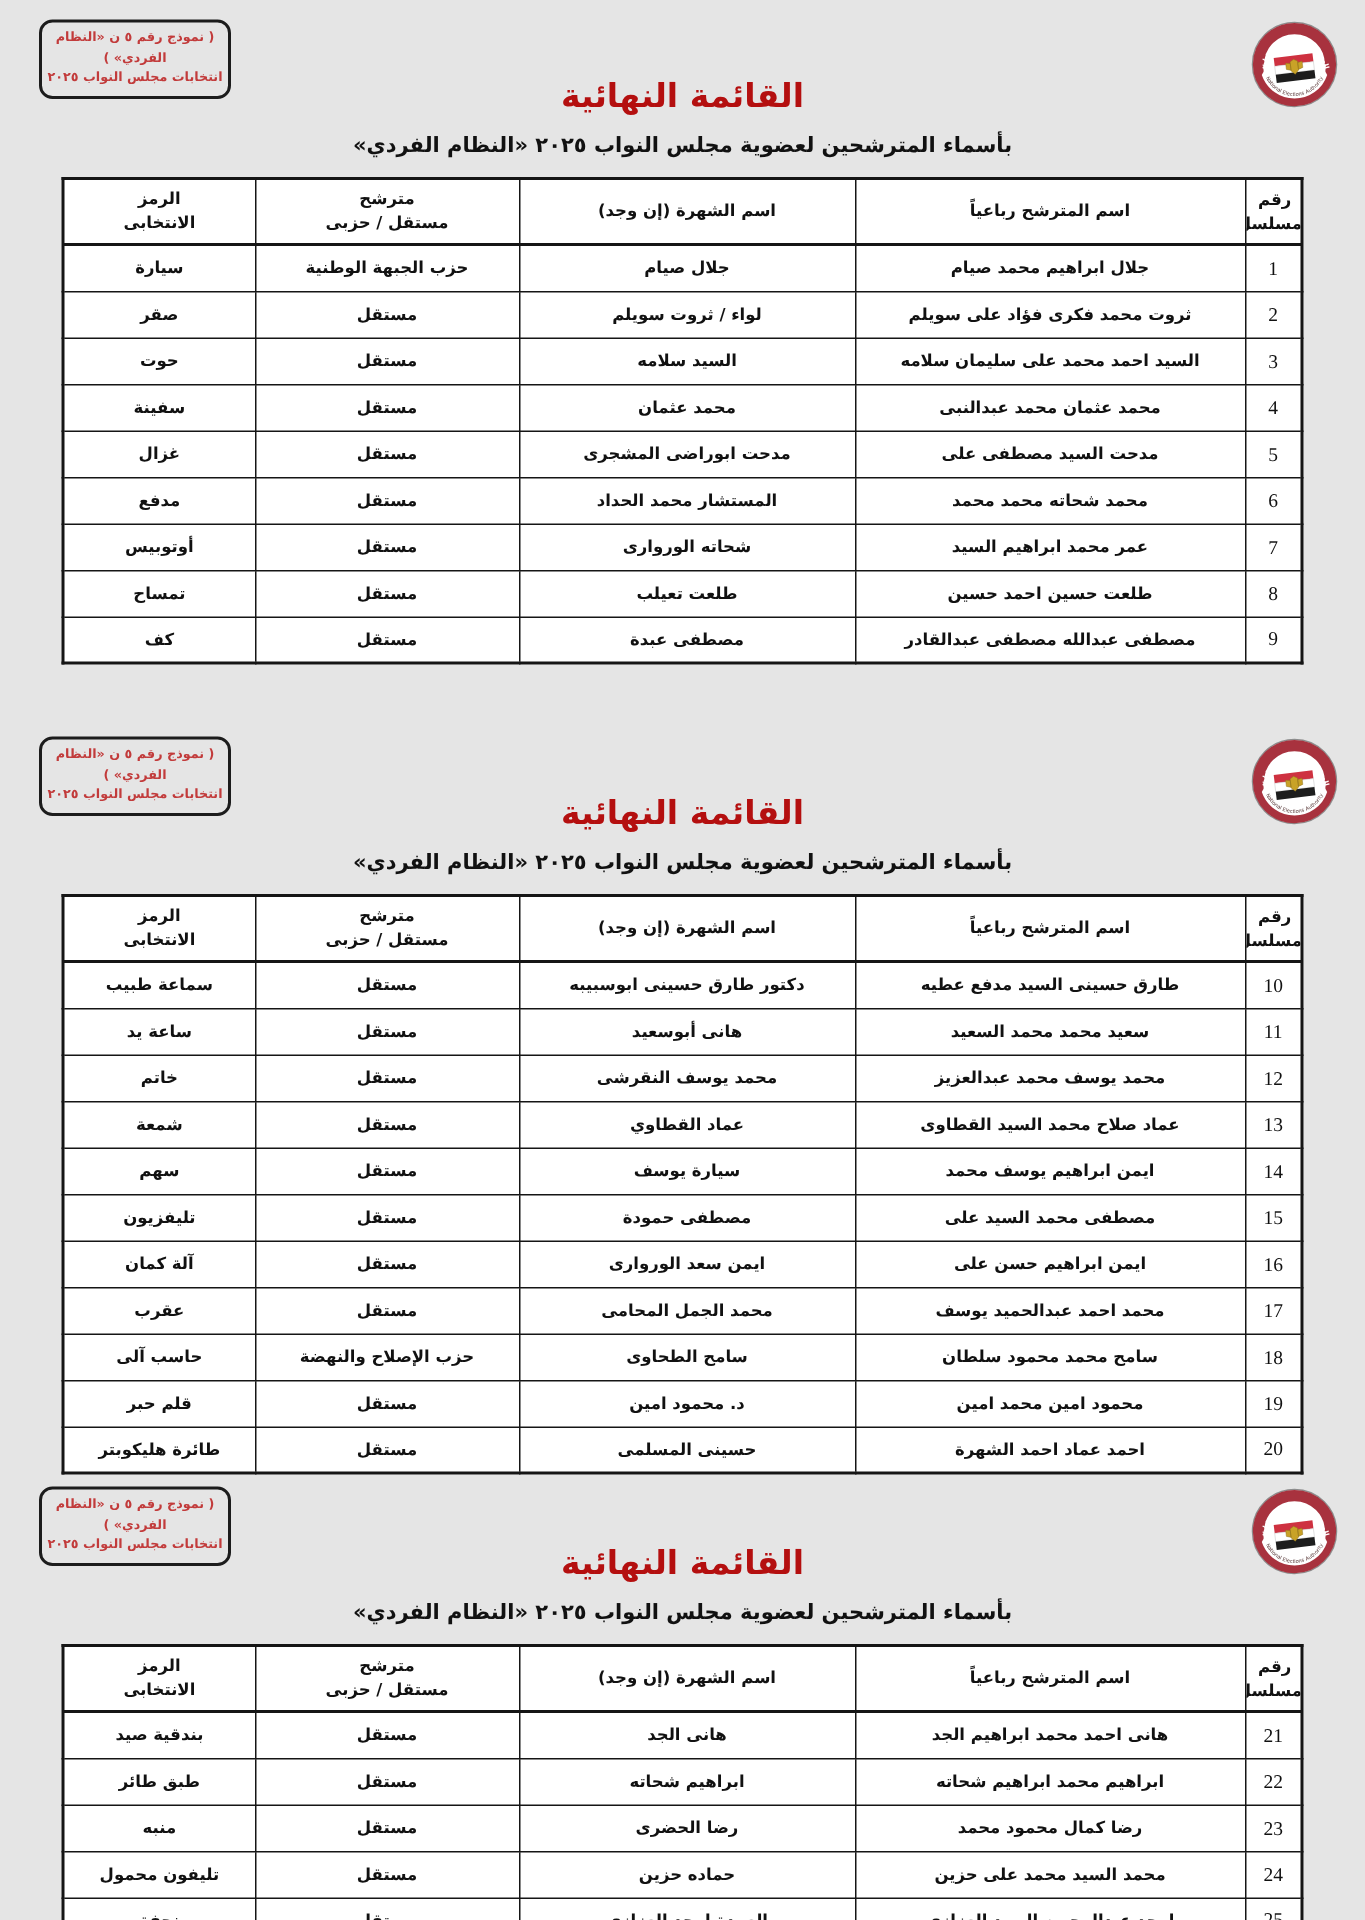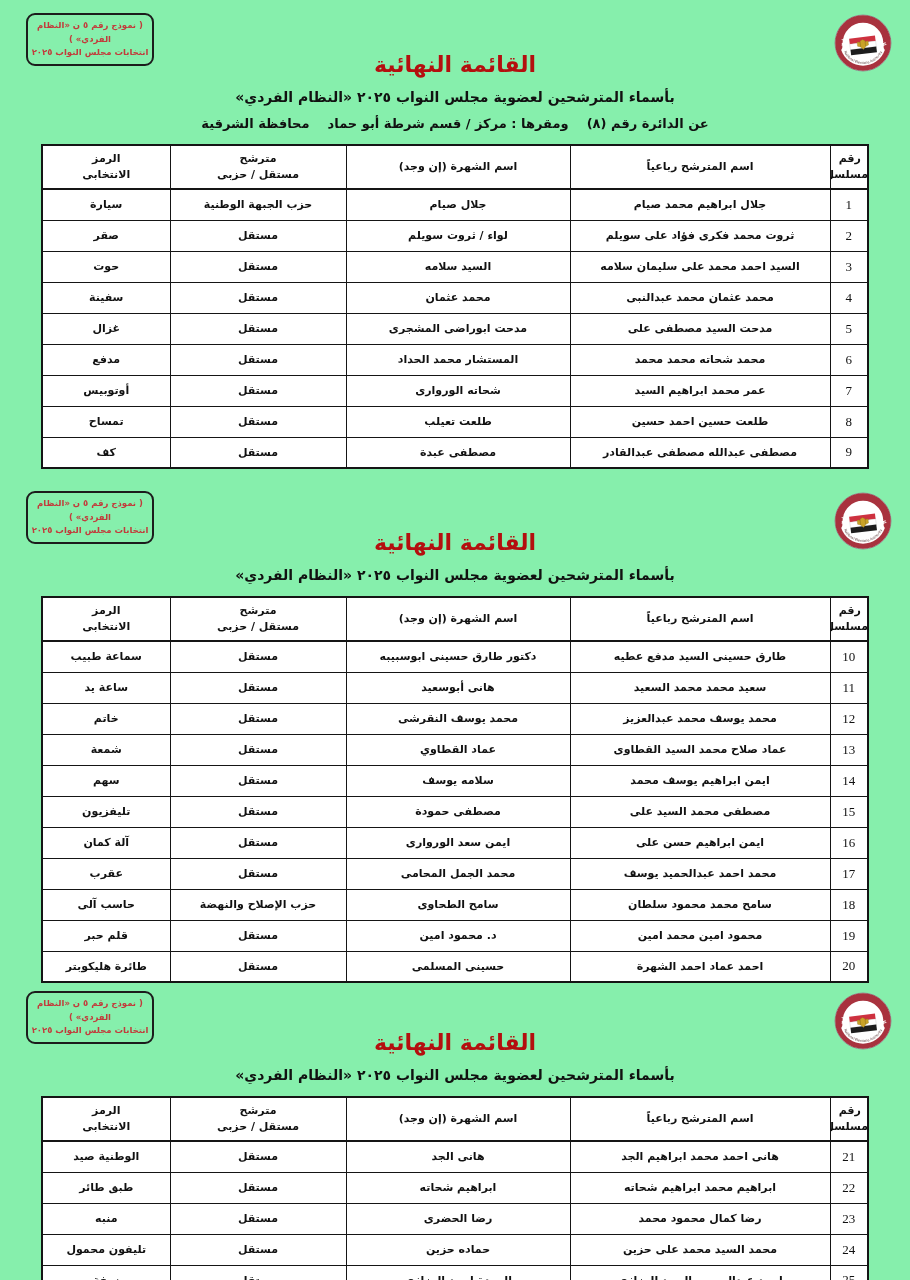--- a/index.html
+++ b/index.html
@@ -1,17 +1,17 @@
 <!DOCTYPE html>
 <html dir="rtl" lang="ar"><head>
 <meta charset="utf-8">
 <style>
   * { box-sizing: border-box; margin: 0; padding: 0; }
   body { background: #ffffff; font-family: "DejaVu Sans", sans-serif; }
-  .page { position: relative; width: 910px; height: 1280px; background: #86efac; overflow: hidden; margin: 0 auto; text-decoration: underline; }
+  .page { position: relative; width: 910px; height: 1280px; background: #e5e5e5; overflow: hidden; margin: 0 auto; text-decoration: underline; }
   .sec { position: absolute; left: 0; width: 910px; text-align: center; }
   .sec-1 { top: 8px; }
   .sec-2 { top: 486px; }
   .sec-3 { top: 986px; }
 
   .corner-box {
     position: absolute; left: 26px; top: 5px; width: 128px;
     border: 2px solid #1c1c1c; border-radius: 9px;
     padding: 4px 3px; text-align: center;
     color: #c23b3b; font-size: 8.5px; font-weight: bold; line-height: 1.6;
@@ -49,137 +49,20 @@
     <circle cx="29" cy="29" r="28" fill="#ffffff" stroke="#8d8d8d" stroke-width="1"></circle>
     <circle cx="29" cy="29" r="24" fill="none" stroke="#a8323e" stroke-width="7.5"></circle>
     <path id="arc-bot-1" d="M 8,29 A 21,21 0 0 0 50,29" fill="#ffffff" stroke="none"></path>
     <path d="M 7.2,36 A 23,23 0 0 0 50.8,36 L 47,29 L 11,29 Z" fill="#ffffff" stroke="none"></path>
     <path id="arc-top-1" d="M 9,32 A 20.5,20.5 0 0 1 49,32" fill="none" stroke="none"></path>
     <text font-size="4.6" font-weight="bold" fill="#ffffff">
       <textPath href="#arc-top-1" startOffset="50%" text-anchor="middle">الهيئة الوطنية للانتخابات</textPath>
     </text>
     <text font-size="3.4" fill="#5a3a3a">
       <textPath href="#arc-bot-1" startOffset="50%" text-anchor="middle">National Elections Authority</textPath>
-    </text>
-    <g transform="rotate(-7 29 31)">
-      <rect x="16" y="23" width="26" height="5.6" fill="#ce3140"></rect>
-      <rect x="16" y="28.6" width="26" height="5.6" fill="#ffffff" stroke="#bbbbbb" stroke-width="0.3"></rect>
-      <rect x="16" y="34.2" width="26" height="5.6" fill="#1d1d1d"></rect>
-      <path d="M 29,25.5 L 31.5,27 L 31.5,33 L 29,35.5 L 26.5,33 L 26.5,27 Z M 26.5,28 L 23.5,27.4 L 23.5,31.6 L 26.5,32.6 Z M 31.5,28 L 34.5,27.4 L 34.5,31.6 L 31.5,32.6 Z" fill="#c9a227" stroke="#8c6f1c" stroke-width="0.3"></path>
-    </g>
-  </svg>
-
-    <div class="doc-title">القائمة النهائية</div>
-    <div class="doc-subtitle">بأسماء المترشحين لعضوية مجلس النواب ٢٠٢٥ «النظام الفردي»</div>
-    <div class="district-line">عن الدائرة رقم (٨)&nbsp;&nbsp;&nbsp; ومقرها : مركز / قسم شرطة أبو حماد&nbsp;&nbsp;&nbsp; محافظة الشرقية</div>
-    <table class="cand">
-      <colgroup>
-          <col class="w-serial">
-          <col class="w-name">
-          <col class="w-shohra">
-          <col class="w-party">
-          <col class="w-symbol">
-        </colgroup>
-      <thead>
-        <tr>
-          <th>رقم
-مسلسل</th>
-          <th>اسم المترشح رباعياً</th>
-          <th>اسم الشهرة (إن وجد)</th>
-          <th>مترشح
-مستقل / حزبى</th>
-          <th>الرمز
-الانتخابى</th>
-        </tr>
-      </thead>
-      <tbody>
-          <tr>
-    <td class="c-serial">1</td>
-    <td>جلال ابراهيم محمد صيام</td>
-    <td>جلال صيام</td>
-    <td>حزب الجبهة الوطنية</td>
-    <td>سيارة</td>
-  </tr>
-          <tr>
-    <td class="c-serial">2</td>
-    <td>ثروت محمد فكرى فؤاد على سويلم</td>
-    <td>لواء / ثروت سويلم</td>
-    <td>مستقل</td>
-    <td>صقر</td>
-  </tr>
-          <tr>
-    <td class="c-serial">3</td>
-    <td>السيد احمد محمد على سليمان سلامه</td>
-    <td>السيد سلامه</td>
-    <td>مستقل</td>
-    <td>حوت</td>
-  </tr>
-          <tr>
-    <td class="c-serial">4</td>
-    <td>محمد عثمان محمد عبدالنبى</td>
-    <td>محمد عثمان</td>
-    <td>مستقل</td>
-    <td>سفينة</td>
-  </tr>
-          <tr>
-    <td class="c-serial">5</td>
-    <td>مدحت السيد مصطفى على</td>
-    <td>مدحت ابوراضى المشجرى</td>
-    <td>مستقل</td>
-    <td>غزال</td>
-  </tr>
-          <tr>
-    <td class="c-serial">6</td>
-    <td>محمد شحاته محمد محمد</td>
-    <td>المستشار محمد الحداد</td>
-    <td>مستقل</td>
-    <td>مدفع</td>
-  </tr>
-          <tr>
-    <td class="c-serial">7</td>
-    <td>عمر محمد ابراهيم السيد</td>
-    <td>شحاته الوروارى</td>
-    <td>مستقل</td>
-    <td>أوتوبيس</td>
-  </tr>
-          <tr>
-    <td class="c-serial">8</td>
-    <td>طلعت حسين احمد حسين</td>
-    <td>طلعت تعيلب</td>
-    <td>مستقل</td>
-    <td>تمساح</td>
-  </tr>
-          <tr>
-    <td class="c-serial">9</td>
-    <td>مصطفى عبدالله مصطفى عبدالقادر</td>
-    <td>مصطفى عبدة</td>
-    <td>مستقل</td>
-    <td>كف</td>
-  </tr>
-        </tbody>
-    </table>
-  </section>
-
-  <section class="sec sec-2">
-    <div class="corner-box">
-      <div>( نموذج رقم ٥ ن «النظام الفردي» )</div>
-      <div>انتخابات مجلس النواب ٢٠٢٥</div>
-    </div>
-
-  <svg class="emblem" viewBox="0 0 58 58">
-    <circle cx="29" cy="29" r="28" fill="#ffffff" stroke="#8d8d8d" stroke-width="1"></circle>
-    <circle cx="29" cy="29" r="24" fill="none" stroke="#a8323e" stroke-width="7.5"></circle>
-    <path id="arc-bot-2" d="M 8,29 A 21,21 0 0 0 50,29" fill="#ffffff" stroke="none"></path>
-    <path d="M 7.2,36 A 23,23 0 0 0 50.8,36 L 47,29 L 11,29 Z" fill="#ffffff" stroke="none"></path>
-    <path id="arc-top-2" d="M 9,32 A 20.5,20.5 0 0 1 49,32" fill="none" stroke="none"></path>
-    <text font-size="4.6" font-weight="bold" fill="#ffffff">
-      <textPath href="#arc-top-2" startOffset="50%" text-anchor="middle">الهيئة الوطنية للانتخابات</textPath>
-    </text>
-    <text font-size="3.4" fill="#5a3a3a">
-      <textPath href="#arc-bot-2" startOffset="50%" text-anchor="middle">National Elections Authority</textPath>
     </text>
     <g transform="rotate(-7 29 31)">
       <rect x="16" y="23" width="26" height="5.6" fill="#ce3140"></rect>
       <rect x="16" y="28.6" width="26" height="5.6" fill="#ffffff" stroke="#bbbbbb" stroke-width="0.3"></rect>
       <rect x="16" y="34.2" width="26" height="5.6" fill="#1d1d1d"></rect>
       <path d="M 29,25.5 L 31.5,27 L 31.5,33 L 29,35.5 L 26.5,33 L 26.5,27 Z M 26.5,28 L 23.5,27.4 L 23.5,31.6 L 26.5,32.6 Z M 31.5,28 L 34.5,27.4 L 34.5,31.6 L 31.5,32.6 Z" fill="#c9a227" stroke="#8c6f1c" stroke-width="0.3"></path>
     </g>
   </svg>
 
     <div class="doc-title">القائمة النهائية</div>
@@ -199,117 +82,103 @@
           <th>اسم المترشح رباعياً</th>
           <th>اسم الشهرة (إن وجد)</th>
           <th>مترشح
 مستقل / حزبى</th>
           <th>الرمز
 الانتخابى</th>
         </tr>
       </thead>
       <tbody>
           <tr>
-    <td class="c-serial">10</td>
-    <td>طارق حسينى السيد مدفع عطيه</td>
-    <td>دكتور طارق حسينى ابوسبيبه</td>
-    <td>مستقل</td>
-    <td>سماعة طبيب</td>
-  </tr>
-          <tr>
-    <td class="c-serial">11</td>
-    <td>سعيد محمد محمد السعيد</td>
-    <td>هانى أبوسعيد</td>
-    <td>مستقل</td>
-    <td>ساعة يد</td>
-  </tr>
-          <tr>
-    <td class="c-serial">12</td>
-    <td>محمد يوسف محمد عبدالعزيز</td>
-    <td>محمد يوسف النقرشى</td>
-    <td>مستقل</td>
-    <td>خاتم</td>
-  </tr>
-          <tr>
-    <td class="c-serial">13</td>
-    <td>عماد صلاح محمد السيد القطاوى</td>
-    <td>عماد القطاوي</td>
-    <td>مستقل</td>
-    <td>شمعة</td>
-  </tr>
-          <tr>
-    <td class="c-serial">14</td>
-    <td>ايمن ابراهيم يوسف محمد</td>
-    <td>سلامه يوسف</td>
-    <td>مستقل</td>
-    <td>سهم</td>
-  </tr>
-          <tr>
-    <td class="c-serial">15</td>
-    <td>مصطفى محمد السيد على</td>
-    <td>مصطفى حمودة</td>
-    <td>مستقل</td>
-    <td>تليفزيون</td>
-  </tr>
-          <tr>
-    <td class="c-serial">16</td>
-    <td>ايمن ابراهيم حسن على</td>
-    <td>ايمن سعد الوروارى</td>
-    <td>مستقل</td>
-    <td>آلة كمان</td>
-  </tr>
-          <tr>
-    <td class="c-serial">17</td>
-    <td>محمد احمد عبدالحميد يوسف</td>
-    <td>محمد الجمل المحامى</td>
-    <td>مستقل</td>
-    <td>عقرب</td>
-  </tr>
-          <tr>
-    <td class="c-serial">18</td>
-    <td>سامح محمد محمود سلطان</td>
-    <td>سامح الطحاوى</td>
-    <td>حزب الإصلاح والنهضة</td>
-    <td>حاسب آلى</td>
-  </tr>
-          <tr>
-    <td class="c-serial">19</td>
-    <td>محمود امين محمد امين</td>
-    <td>د. محمود امين</td>
-    <td>مستقل</td>
-    <td>قلم حبر</td>
-  </tr>
-          <tr>
-    <td class="c-serial">20</td>
-    <td>احمد عماد احمد الشهرة</td>
-    <td>حسينى المسلمى</td>
-    <td>مستقل</td>
-    <td>طائرة هليكوبتر</td>
+    <td class="c-serial">1</td>
+    <td>جلال ابراهيم محمد صيام</td>
+    <td>جلال صيام</td>
+    <td>حزب الجبهة الوطنية</td>
+    <td>سيارة</td>
+  </tr>
+          <tr>
+    <td class="c-serial">2</td>
+    <td>ثروت محمد فكرى فؤاد على سويلم</td>
+    <td>لواء / ثروت سويلم</td>
+    <td>مستقل</td>
+    <td>صقر</td>
+  </tr>
+          <tr>
+    <td class="c-serial">3</td>
+    <td>السيد احمد محمد على سليمان سلامه</td>
+    <td>السيد سلامه</td>
+    <td>مستقل</td>
+    <td>حوت</td>
+  </tr>
+          <tr>
+    <td class="c-serial">4</td>
+    <td>محمد عثمان محمد عبدالنبى</td>
+    <td>محمد عثمان</td>
+    <td>مستقل</td>
+    <td>سفينة</td>
+  </tr>
+          <tr>
+    <td class="c-serial">5</td>
+    <td>مدحت السيد مصطفى على</td>
+    <td>مدحت ابوراضى المشجرى</td>
+    <td>مستقل</td>
+    <td>غزال</td>
+  </tr>
+          <tr>
+    <td class="c-serial">6</td>
+    <td>محمد شحاته محمد محمد</td>
+    <td>المستشار محمد الحداد</td>
+    <td>مستقل</td>
+    <td>مدفع</td>
+  </tr>
+          <tr>
+    <td class="c-serial">7</td>
+    <td>عمر محمد ابراهيم السيد</td>
+    <td>شحاته الوروارى</td>
+    <td>مستقل</td>
+    <td>أوتوبيس</td>
+  </tr>
+          <tr>
+    <td class="c-serial">8</td>
+    <td>طلعت حسين احمد حسين</td>
+    <td>طلعت تعيلب</td>
+    <td>مستقل</td>
+    <td>تمساح</td>
+  </tr>
+          <tr>
+    <td class="c-serial">9</td>
+    <td>مصطفى عبدالله مصطفى عبدالقادر</td>
+    <td>مصطفى عبدة</td>
+    <td>مستقل</td>
+    <td>كف</td>
   </tr>
         </tbody>
     </table>
   </section>
 
-  <section class="sec sec-3">
+  <section class="sec sec-2">
     <div class="corner-box">
       <div>( نموذج رقم ٥ ن «النظام الفردي» )</div>
       <div>انتخابات مجلس النواب ٢٠٢٥</div>
     </div>
 
   <svg class="emblem" viewBox="0 0 58 58">
     <circle cx="29" cy="29" r="28" fill="#ffffff" stroke="#8d8d8d" stroke-width="1"></circle>
     <circle cx="29" cy="29" r="24" fill="none" stroke="#a8323e" stroke-width="7.5"></circle>
-    <path id="arc-bot-3" d="M 8,29 A 21,21 0 0 0 50,29" fill="#ffffff" stroke="none"></path>
+    <path id="arc-bot-2" d="M 8,29 A 21,21 0 0 0 50,29" fill="#ffffff" stroke="none"></path>
     <path d="M 7.2,36 A 23,23 0 0 0 50.8,36 L 47,29 L 11,29 Z" fill="#ffffff" stroke="none"></path>
-    <path id="arc-top-3" d="M 9,32 A 20.5,20.5 0 0 1 49,32" fill="none" stroke="none"></path>
+    <path id="arc-top-2" d="M 9,32 A 20.5,20.5 0 0 1 49,32" fill="none" stroke="none"></path>
     <text font-size="4.6" font-weight="bold" fill="#ffffff">
-      <textPath href="#arc-top-3" startOffset="50%" text-anchor="middle">الهيئة الوطنية للانتخابات</textPath>
+      <textPath href="#arc-top-2" startOffset="50%" text-anchor="middle">الهيئة الوطنية للانتخابات</textPath>
     </text>
     <text font-size="3.4" fill="#5a3a3a">
-      <textPath href="#arc-bot-3" startOffset="50%" text-anchor="middle">National Elections Authority</textPath>
+      <textPath href="#arc-bot-2" startOffset="50%" text-anchor="middle">National Elections Authority</textPath>
     </text>
     <g transform="rotate(-7 29 31)">
       <rect x="16" y="23" width="26" height="5.6" fill="#ce3140"></rect>
       <rect x="16" y="28.6" width="26" height="5.6" fill="#ffffff" stroke="#bbbbbb" stroke-width="0.3"></rect>
       <rect x="16" y="34.2" width="26" height="5.6" fill="#1d1d1d"></rect>
       <path d="M 29,25.5 L 31.5,27 L 31.5,33 L 29,35.5 L 26.5,33 L 26.5,27 Z M 26.5,28 L 23.5,27.4 L 23.5,31.6 L 26.5,32.6 Z M 31.5,28 L 34.5,27.4 L 34.5,31.6 L 31.5,32.6 Z" fill="#c9a227" stroke="#8c6f1c" stroke-width="0.3"></path>
     </g>
   </svg>
 
     <div class="doc-title">القائمة النهائية</div>
@@ -329,25 +198,155 @@
           <th>اسم المترشح رباعياً</th>
           <th>اسم الشهرة (إن وجد)</th>
           <th>مترشح
 مستقل / حزبى</th>
           <th>الرمز
 الانتخابى</th>
         </tr>
       </thead>
       <tbody>
           <tr>
+    <td class="c-serial">10</td>
+    <td>طارق حسينى السيد مدفع عطيه</td>
+    <td>دكتور طارق حسينى ابوسبيبه</td>
+    <td>مستقل</td>
+    <td>سماعة طبيب</td>
+  </tr>
+          <tr>
+    <td class="c-serial">11</td>
+    <td>سعيد محمد محمد السعيد</td>
+    <td>هانى أبوسعيد</td>
+    <td>مستقل</td>
+    <td>ساعة يد</td>
+  </tr>
+          <tr>
+    <td class="c-serial">12</td>
+    <td>محمد يوسف محمد عبدالعزيز</td>
+    <td>محمد يوسف النقرشى</td>
+    <td>مستقل</td>
+    <td>خاتم</td>
+  </tr>
+          <tr>
+    <td class="c-serial">13</td>
+    <td>عماد صلاح محمد السيد القطاوى</td>
+    <td>عماد القطاوي</td>
+    <td>مستقل</td>
+    <td>شمعة</td>
+  </tr>
+          <tr>
+    <td class="c-serial">14</td>
+    <td>ايمن ابراهيم يوسف محمد</td>
+    <td>سيارة يوسف</td>
+    <td>مستقل</td>
+    <td>سهم</td>
+  </tr>
+          <tr>
+    <td class="c-serial">15</td>
+    <td>مصطفى محمد السيد على</td>
+    <td>مصطفى حمودة</td>
+    <td>مستقل</td>
+    <td>تليفزيون</td>
+  </tr>
+          <tr>
+    <td class="c-serial">16</td>
+    <td>ايمن ابراهيم حسن على</td>
+    <td>ايمن سعد الوروارى</td>
+    <td>مستقل</td>
+    <td>آلة كمان</td>
+  </tr>
+          <tr>
+    <td class="c-serial">17</td>
+    <td>محمد احمد عبدالحميد يوسف</td>
+    <td>محمد الجمل المحامى</td>
+    <td>مستقل</td>
+    <td>عقرب</td>
+  </tr>
+          <tr>
+    <td class="c-serial">18</td>
+    <td>سامح محمد محمود سلطان</td>
+    <td>سامح الطحاوى</td>
+    <td>حزب الإصلاح والنهضة</td>
+    <td>حاسب آلى</td>
+  </tr>
+          <tr>
+    <td class="c-serial">19</td>
+    <td>محمود امين محمد امين</td>
+    <td>د. محمود امين</td>
+    <td>مستقل</td>
+    <td>قلم حبر</td>
+  </tr>
+          <tr>
+    <td class="c-serial">20</td>
+    <td>احمد عماد احمد الشهرة</td>
+    <td>حسينى المسلمى</td>
+    <td>مستقل</td>
+    <td>طائرة هليكوبتر</td>
+  </tr>
+        </tbody>
+    </table>
+  </section>
+
+  <section class="sec sec-3">
+    <div class="corner-box">
+      <div>( نموذج رقم ٥ ن «النظام الفردي» )</div>
+      <div>انتخابات مجلس النواب ٢٠٢٥</div>
+    </div>
+
+  <svg class="emblem" viewBox="0 0 58 58">
+    <circle cx="29" cy="29" r="28" fill="#ffffff" stroke="#8d8d8d" stroke-width="1"></circle>
+    <circle cx="29" cy="29" r="24" fill="none" stroke="#a8323e" stroke-width="7.5"></circle>
+    <path id="arc-bot-3" d="M 8,29 A 21,21 0 0 0 50,29" fill="#ffffff" stroke="none"></path>
+    <path d="M 7.2,36 A 23,23 0 0 0 50.8,36 L 47,29 L 11,29 Z" fill="#ffffff" stroke="none"></path>
+    <path id="arc-top-3" d="M 9,32 A 20.5,20.5 0 0 1 49,32" fill="none" stroke="none"></path>
+    <text font-size="4.6" font-weight="bold" fill="#ffffff">
+      <textPath href="#arc-top-3" startOffset="50%" text-anchor="middle">الهيئة الوطنية للانتخابات</textPath>
+    </text>
+    <text font-size="3.4" fill="#5a3a3a">
+      <textPath href="#arc-bot-3" startOffset="50%" text-anchor="middle">National Elections Authority</textPath>
+    </text>
+    <g transform="rotate(-7 29 31)">
+      <rect x="16" y="23" width="26" height="5.6" fill="#ce3140"></rect>
+      <rect x="16" y="28.6" width="26" height="5.6" fill="#ffffff" stroke="#bbbbbb" stroke-width="0.3"></rect>
+      <rect x="16" y="34.2" width="26" height="5.6" fill="#1d1d1d"></rect>
+      <path d="M 29,25.5 L 31.5,27 L 31.5,33 L 29,35.5 L 26.5,33 L 26.5,27 Z M 26.5,28 L 23.5,27.4 L 23.5,31.6 L 26.5,32.6 Z M 31.5,28 L 34.5,27.4 L 34.5,31.6 L 31.5,32.6 Z" fill="#c9a227" stroke="#8c6f1c" stroke-width="0.3"></path>
+    </g>
+  </svg>
+
+    <div class="doc-title">القائمة النهائية</div>
+    <div class="doc-subtitle">بأسماء المترشحين لعضوية مجلس النواب ٢٠٢٥ «النظام الفردي»</div>
+    <table class="cand">
+      <colgroup>
+          <col class="w-serial">
+          <col class="w-name">
+          <col class="w-shohra">
+          <col class="w-party">
+          <col class="w-symbol">
+        </colgroup>
+      <thead>
+        <tr>
+          <th>رقم
+مسلسل</th>
+          <th>اسم المترشح رباعياً</th>
+          <th>اسم الشهرة (إن وجد)</th>
+          <th>مترشح
+مستقل / حزبى</th>
+          <th>الرمز
+الانتخابى</th>
+        </tr>
+      </thead>
+      <tbody>
+          <tr>
     <td class="c-serial">21</td>
     <td>هانى احمد محمد ابراهيم الجد</td>
     <td>هانى الجد</td>
     <td>مستقل</td>
-    <td>الوطنية صيد</td>
+    <td>بندقية صيد</td>
   </tr>
           <tr>
     <td class="c-serial">22</td>
     <td>ابراهيم محمد ابراهيم شحاته</td>
     <td>ابراهيم شحاته</td>
     <td>مستقل</td>
     <td>طبق طائر</td>
   </tr>
           <tr>
     <td class="c-serial">23</td>

